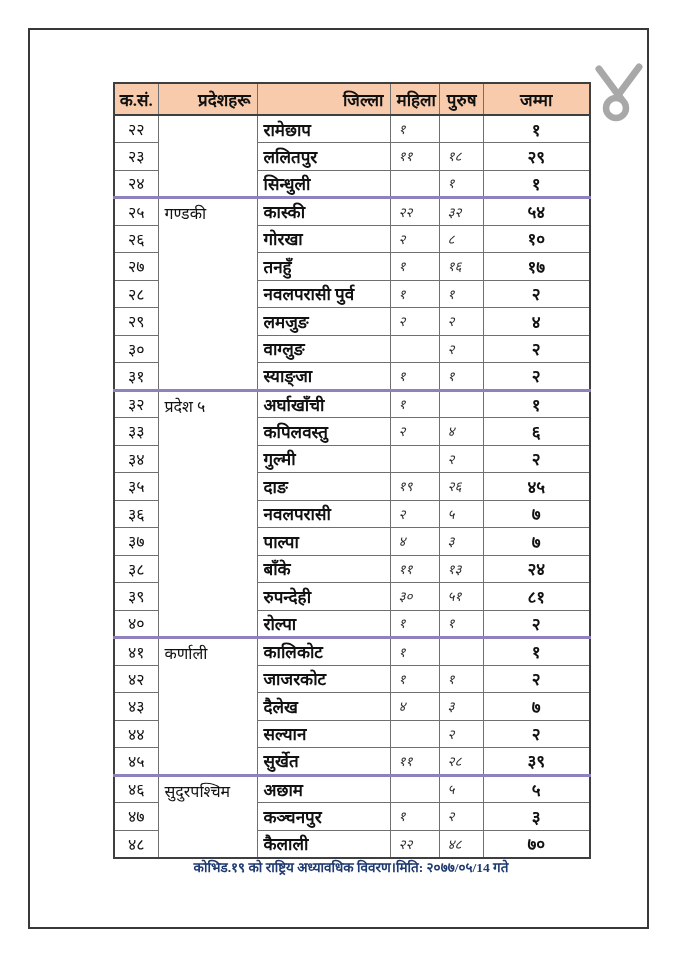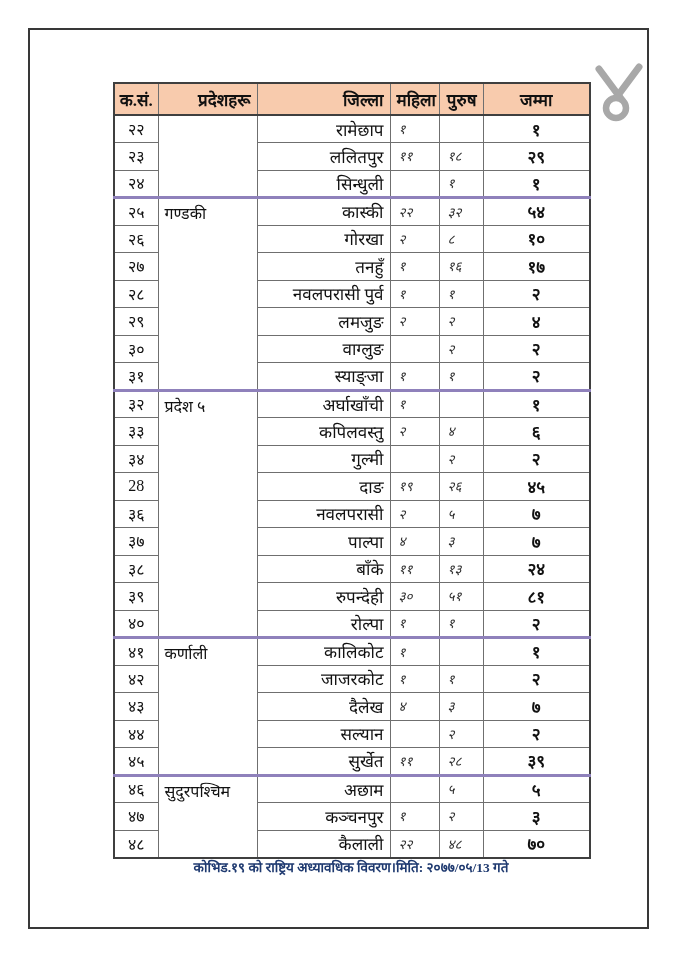--- a/index.html
+++ b/index.html
@@ -36,21 +36,21 @@
     padding:0 6px;text-align:right;box-sizing:border-box;
     border-bottom:2px solid var(--outer) !important;
   }
   th.c-sn,th.c-total{text-align:center;padding:0 2px;}
   td{
     height:27.5px;box-sizing:border-box;padding:0 6px;
     font-size:16px;overflow:hidden;white-space:nowrap;
   }
   td.sn{text-align:center;font-size:16px;padding:0 2px;}
   td.province{vertical-align:top;padding-top:3px;font-size:16px;margin-top:48px;}
-  td.district{font-weight:normal;font-size:17px;text-align:right;}
+  td.district{font-weight:bold;font-size:17px;}
   td.hand{
     font-family:"DejaVu Sans",sans-serif;font-style:italic;
     font-size:13.5px;color:var(--hand-ink);padding:0 8px;
   }
   td.total{font-weight:bold;font-size:17px;text-align:center;}
   tr.group-start td{border-top:3px solid var(--divider);}
   .footer{
     position:absolute;left:83px;top:828px;width:476px;
     text-align:center;font-size:13.5px;font-weight:bold;
     color:var(--footer-ink);
@@ -176,21 +176,21 @@
           <td class="total">६</td>
         </tr>
         <tr>
           <td class="sn">३४</td>
           <td class="district">गुल्मी</td>
           <td class="hand"></td>
           <td class="hand">२</td>
           <td class="total">२</td>
         </tr>
         <tr>
-          <td class="sn">28</td>
+          <td class="sn">३५</td>
           <td class="district">दाङ</td>
           <td class="hand">१९</td>
           <td class="hand">२६</td>
           <td class="total">४५</td>
         </tr>
         <tr>
           <td class="sn">३६</td>
           <td class="district">नवलपरासी</td>
           <td class="hand">२</td>
           <td class="hand">५</td>
@@ -278,14 +278,14 @@
         <tr>
           <td class="sn">४८</td>
           <td class="district">कैलाली</td>
           <td class="hand">२२</td>
           <td class="hand">४८</td>
           <td class="total">७०</td>
         </tr>
       </tbody>
   </table>
 
-  <div class="footer">कोभिड.१९ को राष्ट्रिय अध्यावधिक विवरण।मिति: २०७७/०५/13 गते</div>
+  <div class="footer">कोभिड.१९ को राष्ट्रिय अध्यावधिक विवरण।मिति: २०७७/०५/14 गते</div>
 </div>
 
 </body></html>

